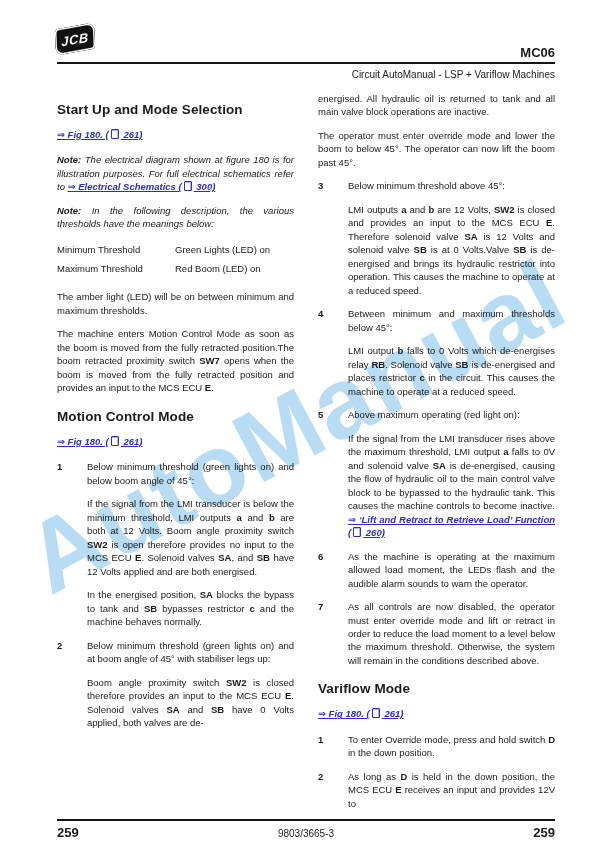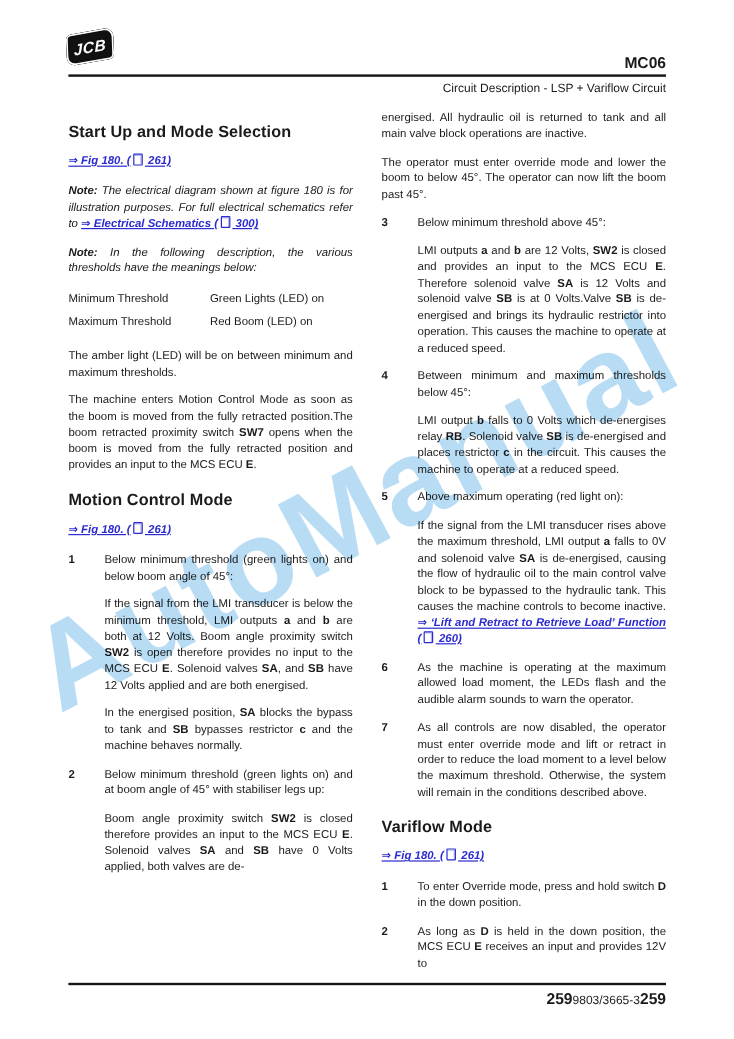--- a/index.html
+++ b/index.html
@@ -50,39 +50,39 @@
   .tc1{width:118px;flex:none;}
   .tc2{flex:1;}
   
   .li{display:flex;margin:0 0 10px;}
   .li .num{width:30px;flex:none;font-weight:bold;font-size:9.5px;line-height:1.42;}
   .li-body{flex:1;min-width:0;}
   .li-body p:last-child{margin-bottom:0;}
   
   .ftr{position:absolute;left:57px;right:57px;bottom:26px;}
   .frule{border:0;border-top:2px solid #151515;margin:0 0 4px;}
-  .frow{display:flex;justify-content:flex-end;align-items:baseline;}
+  .frow{display:flex;justify-content:space-between;align-items:baseline;}
   .fpg{font-size:13px;font-weight:bold;}
   .fdoc{font-size:10px;color:#222;}
 </style>
 </head>
 <body>
 
 <div class="page">
 
   <div class="watermark">AutoManual</div>
 
   <div class="hdr">
     <div class="logo">
       <span>JCB</span>
     </div>
     <div class="doc-code">MC06</div>
   </div>
   <hr class="hrule">
-  <div class="subtitle">Circuit Description - LSP + Variflow Circuit</div>
+  <div class="subtitle">Circuit AutoManual - LSP + Variflow Machines</div>
 
   <div class="cols">
 
     <div class="col">
       <h1 class="sec first">Start Up and Mode Selection</h1>
 
       <p class="figlink"><span class="lnk">⇒ Fig 180. (</span><span class="pgicon"></span><span class="lnk"> 261)</span></p>
 
       <p class="note"><span class="bd">Note: </span><span>The electrical diagram shown at figure 180 is for illustration purposes. For full electrical schematics refer to </span><span class="lnk">⇒ Electrical Schematics (</span><span class="pgicon"></span><span class="lnk"> 300)</span></p>
 

